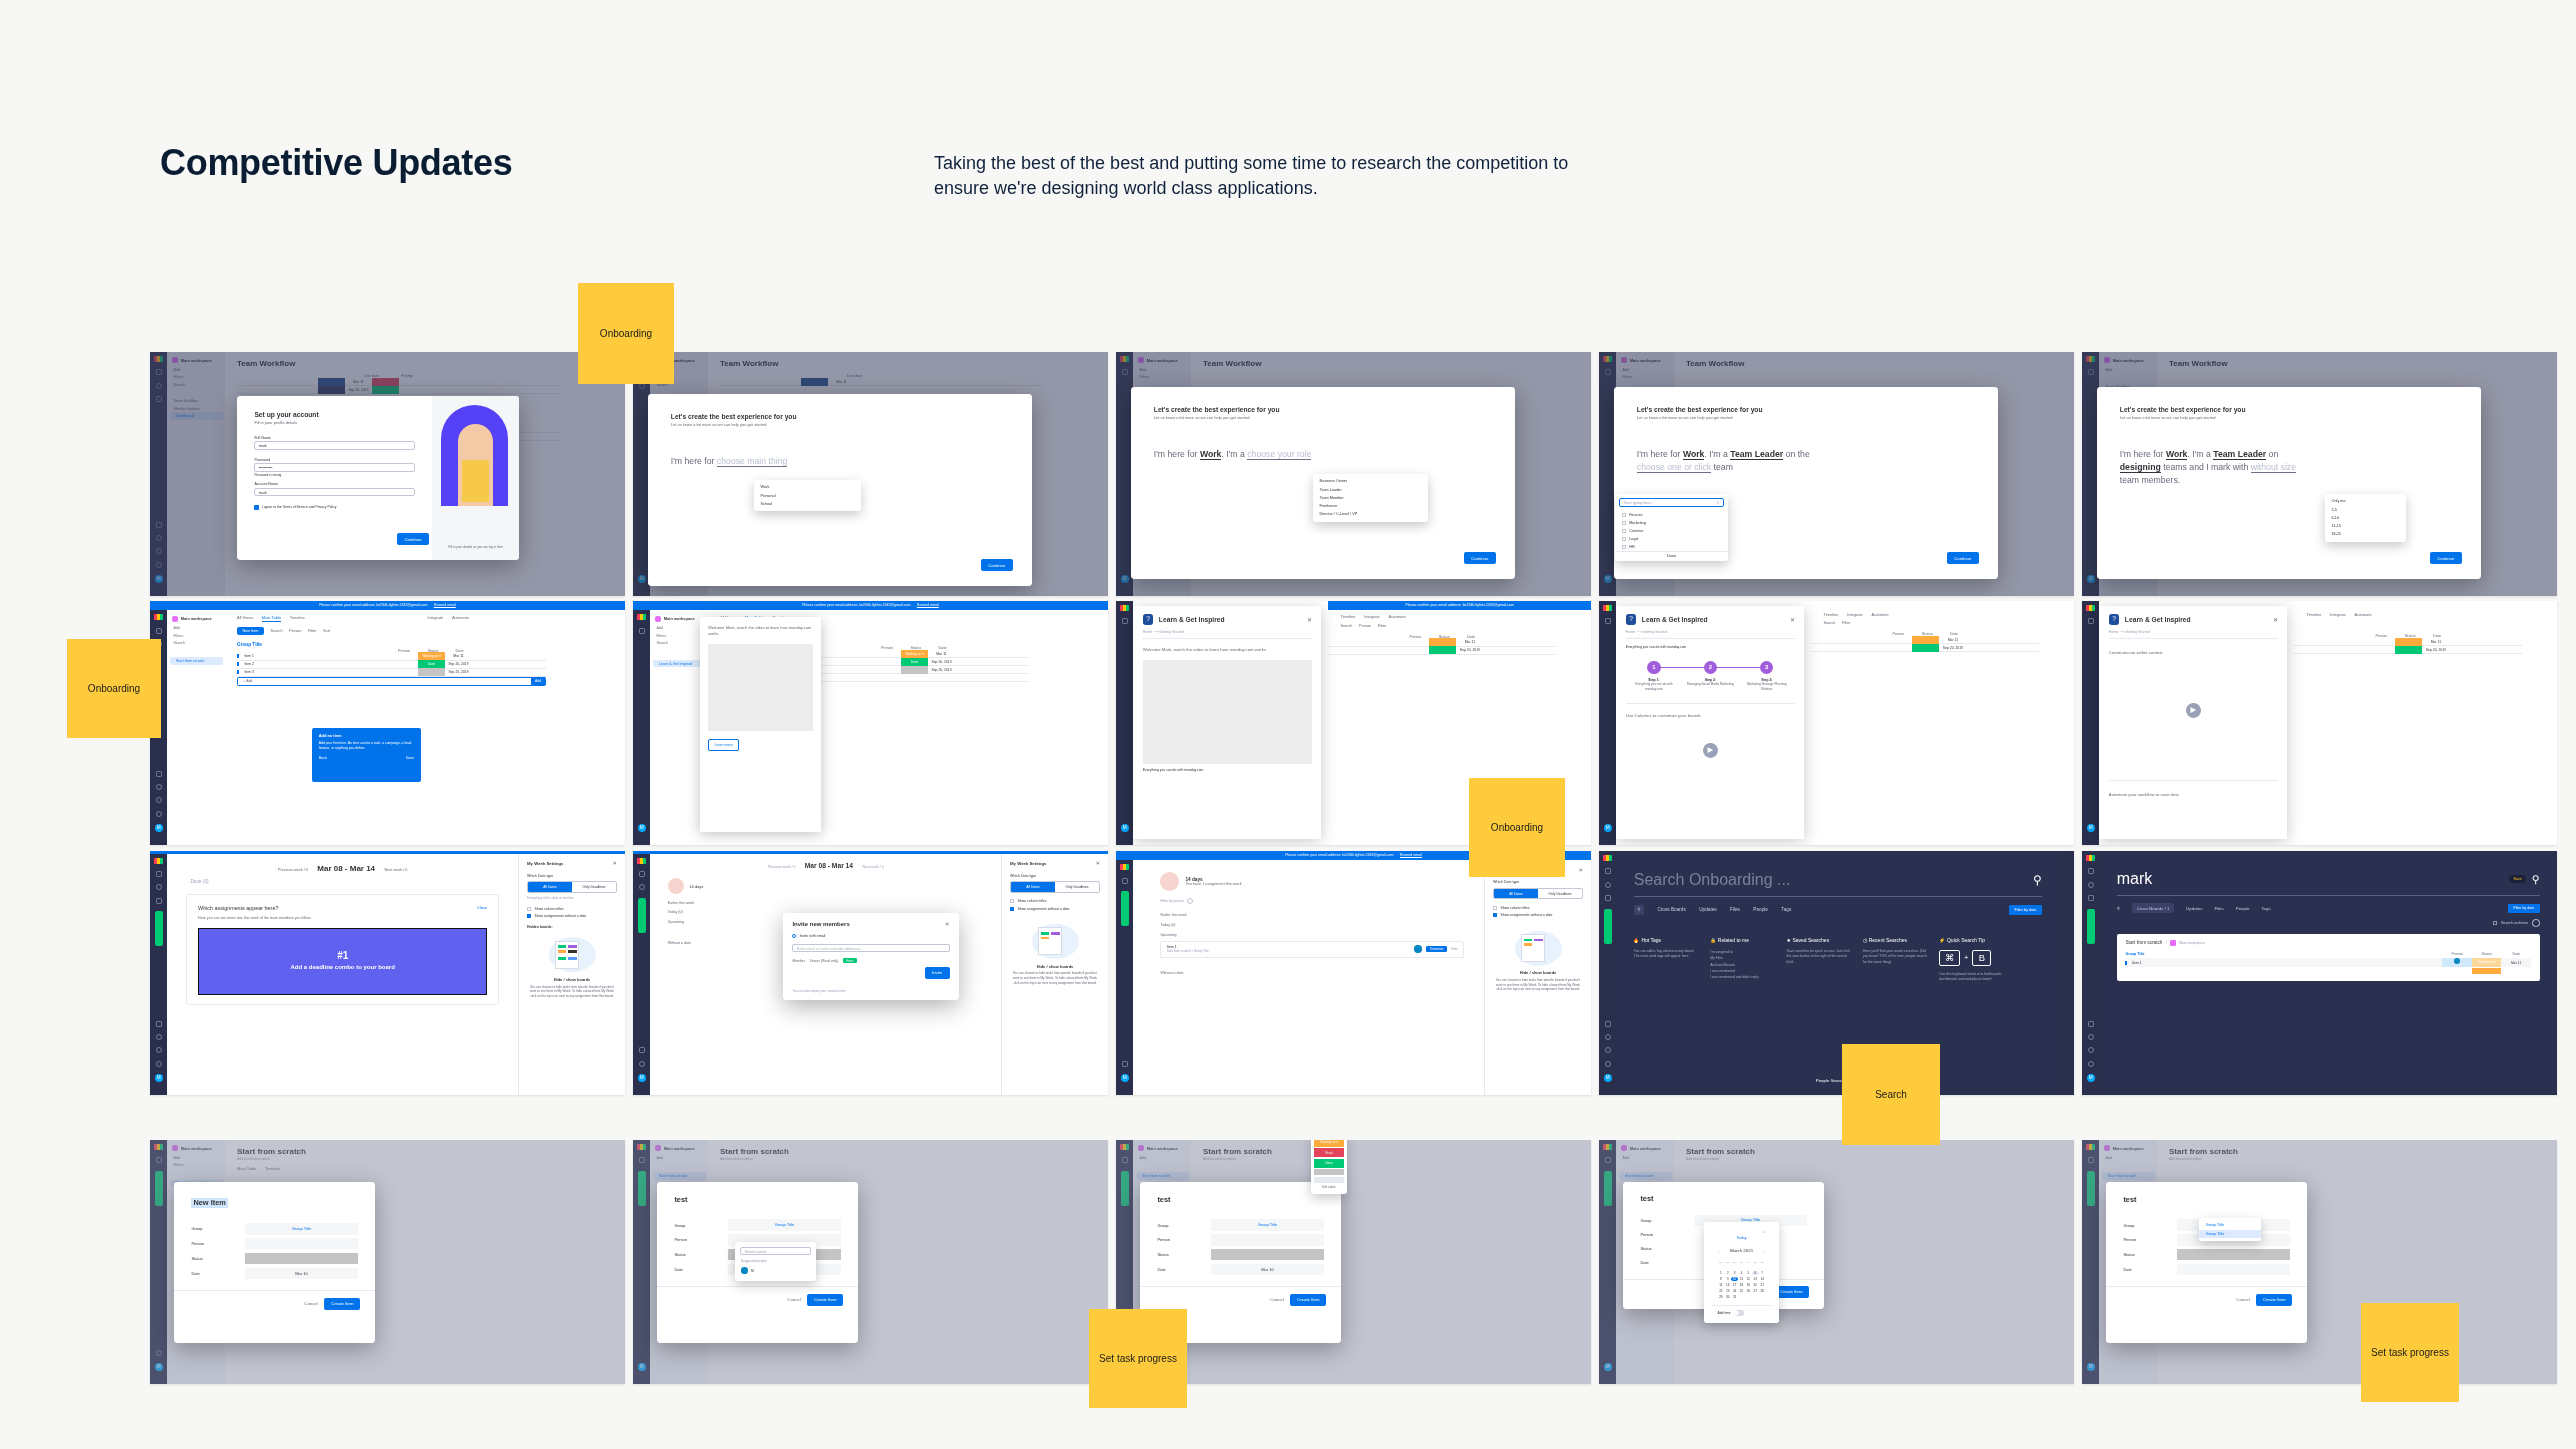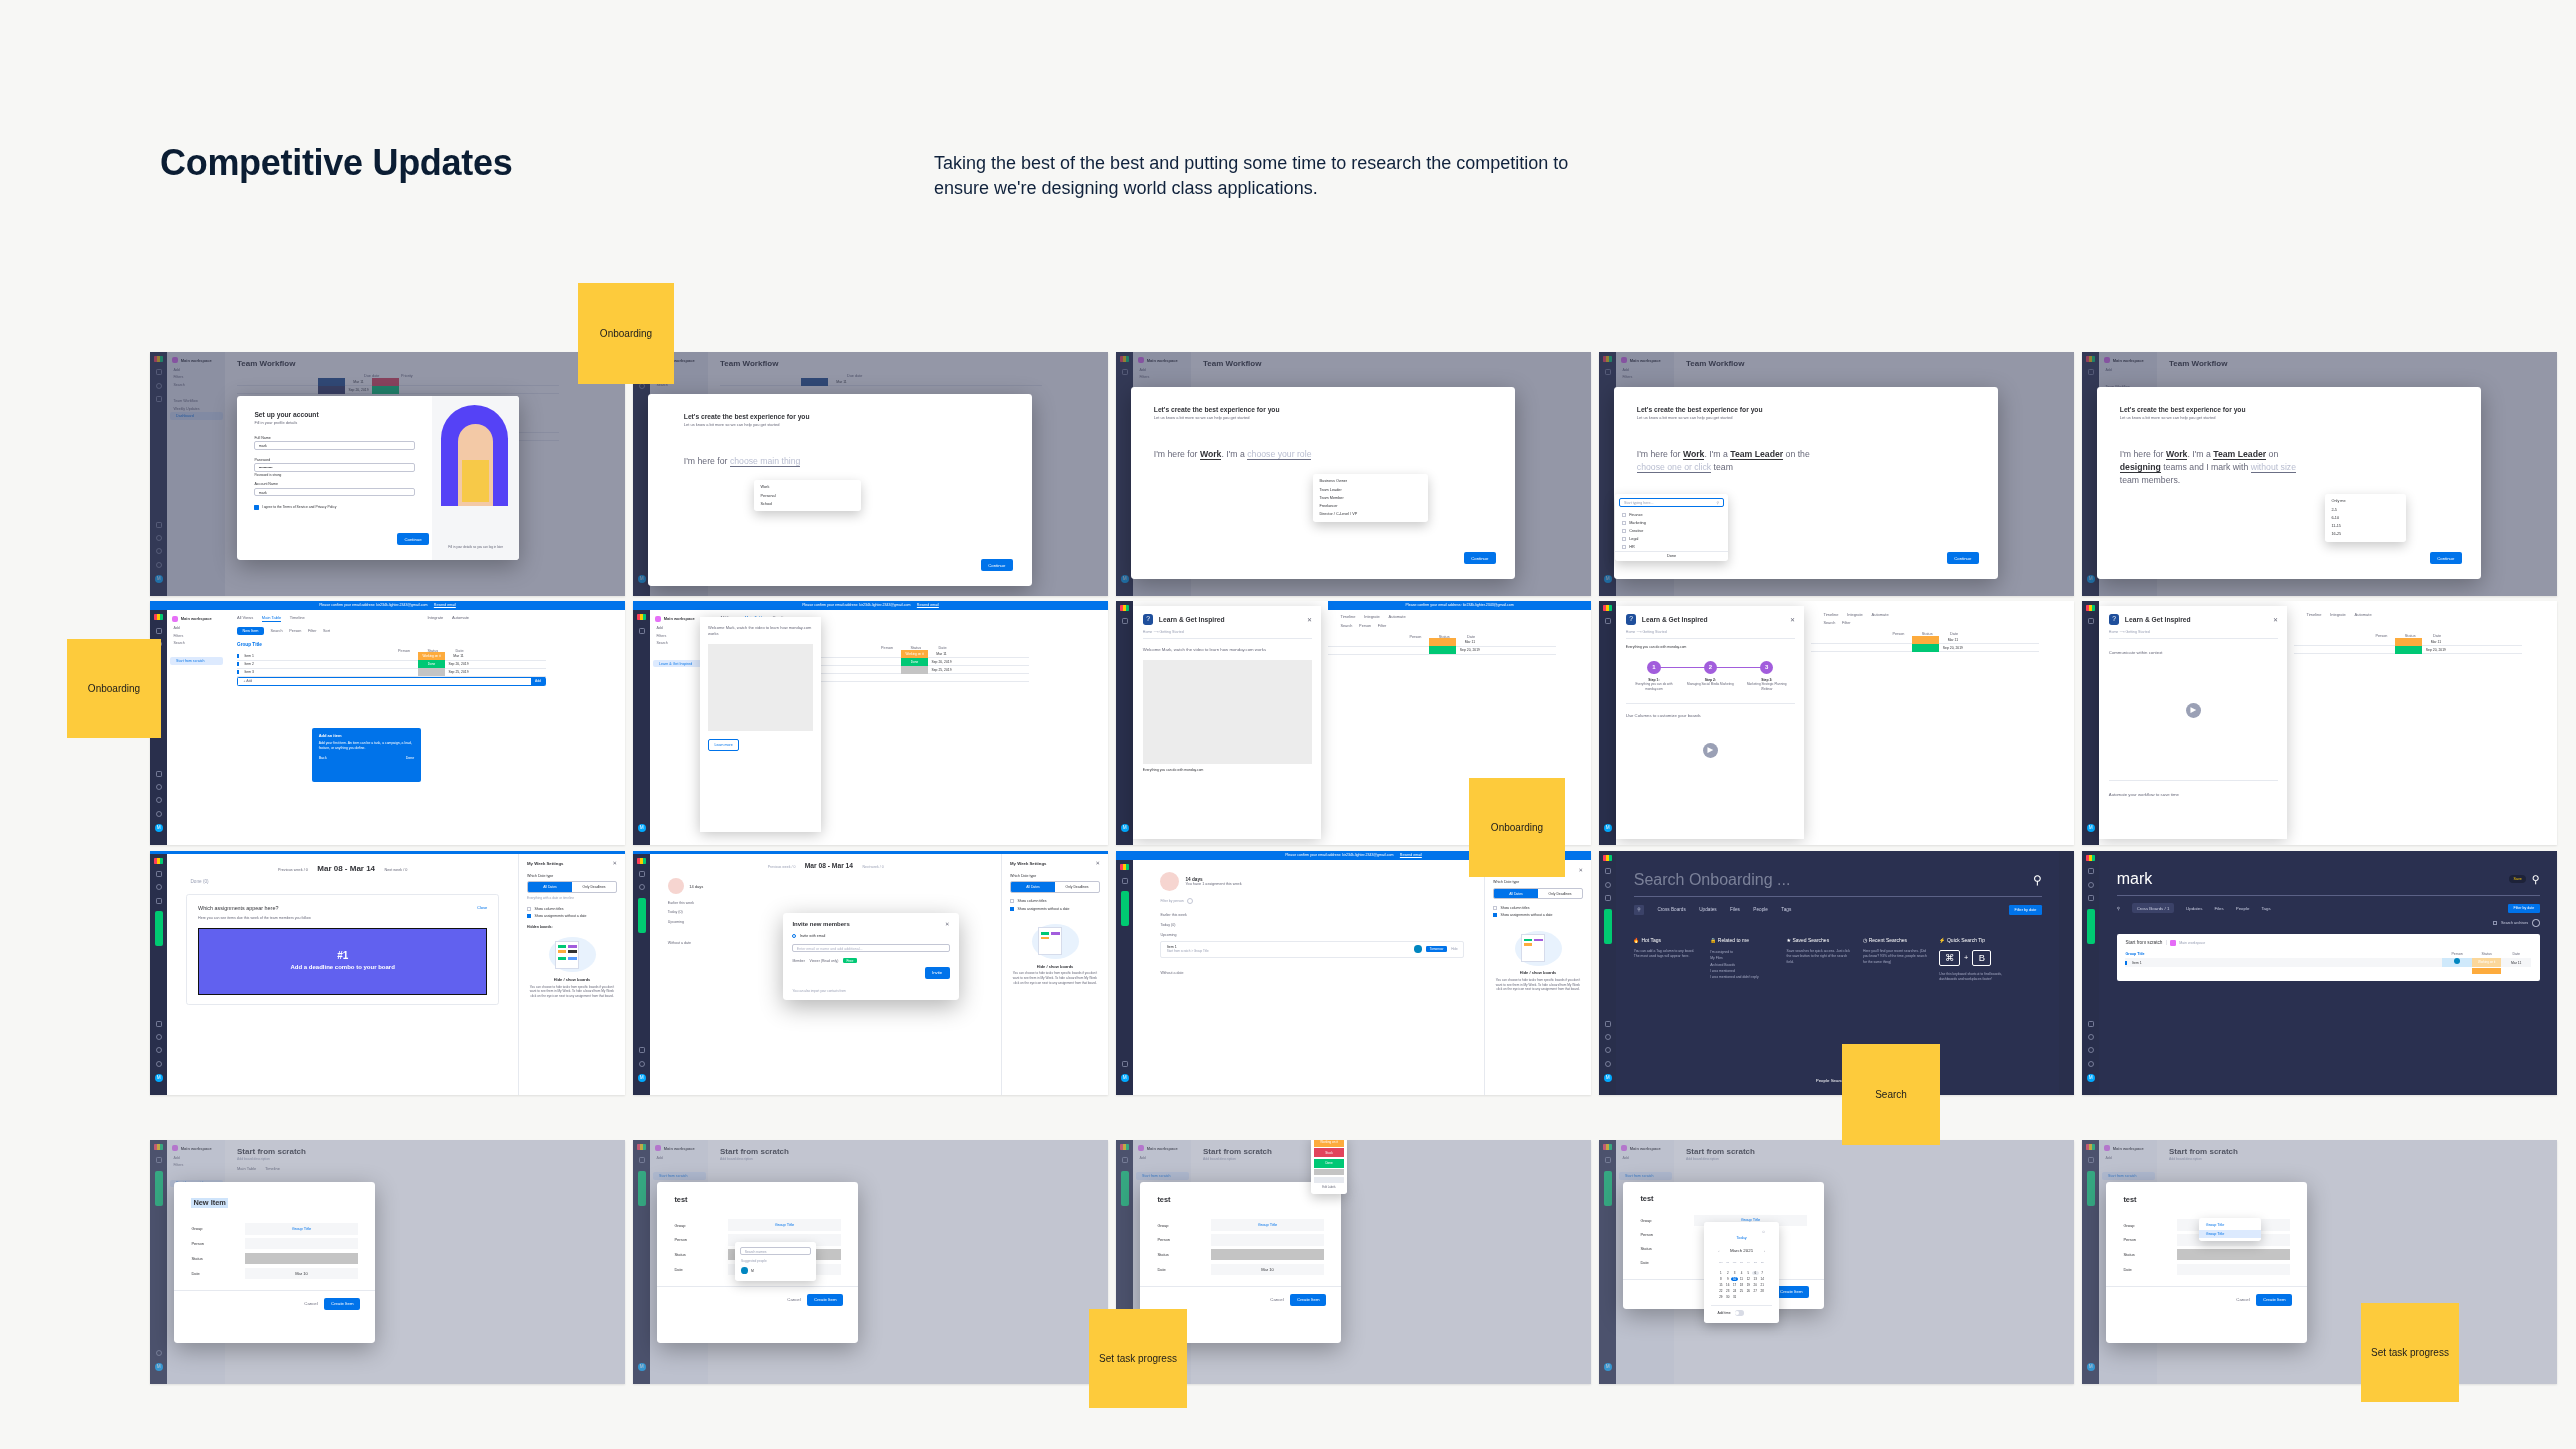--- a/index.html
+++ b/index.html
@@ -226,21 +226,21 @@
           <span>Due date</span>
         </div>
         <div class="trow" style="width:322px;">
           <span class="cell-name"></span>
           <span class="cell" style="background:#225091;height:8px;"></span>
           <span class="cell">Mar 11</span>
         </div>
       </div>
     </div>
     <div style="position:absolute;inset:0;background:rgba(60,66,95,.55);"></div>
-    <div class="dlg" style="left:14.8px;top:42px;width:384px;height:192px;padding:19px 36px;">
+    <div class="dlg" style="left:14.8px;top:42px;width:384px;height:192px;padding:19px 23px;">
       <h4>Let's create the best experience for you</h4>
       <div class="sub">Let us know a bit more so we can help you get started</div>
       <div class="big" style="margin-top:28px;">
         <span>I'm here for </span><span class="ph">choose main thing</span>
       </div>
       <div class="menu" style="left:106px;top:86px;width:107px;">
         <div>Work</div>
         <div>Personal</div>
         <div>School</div>
       </div>

